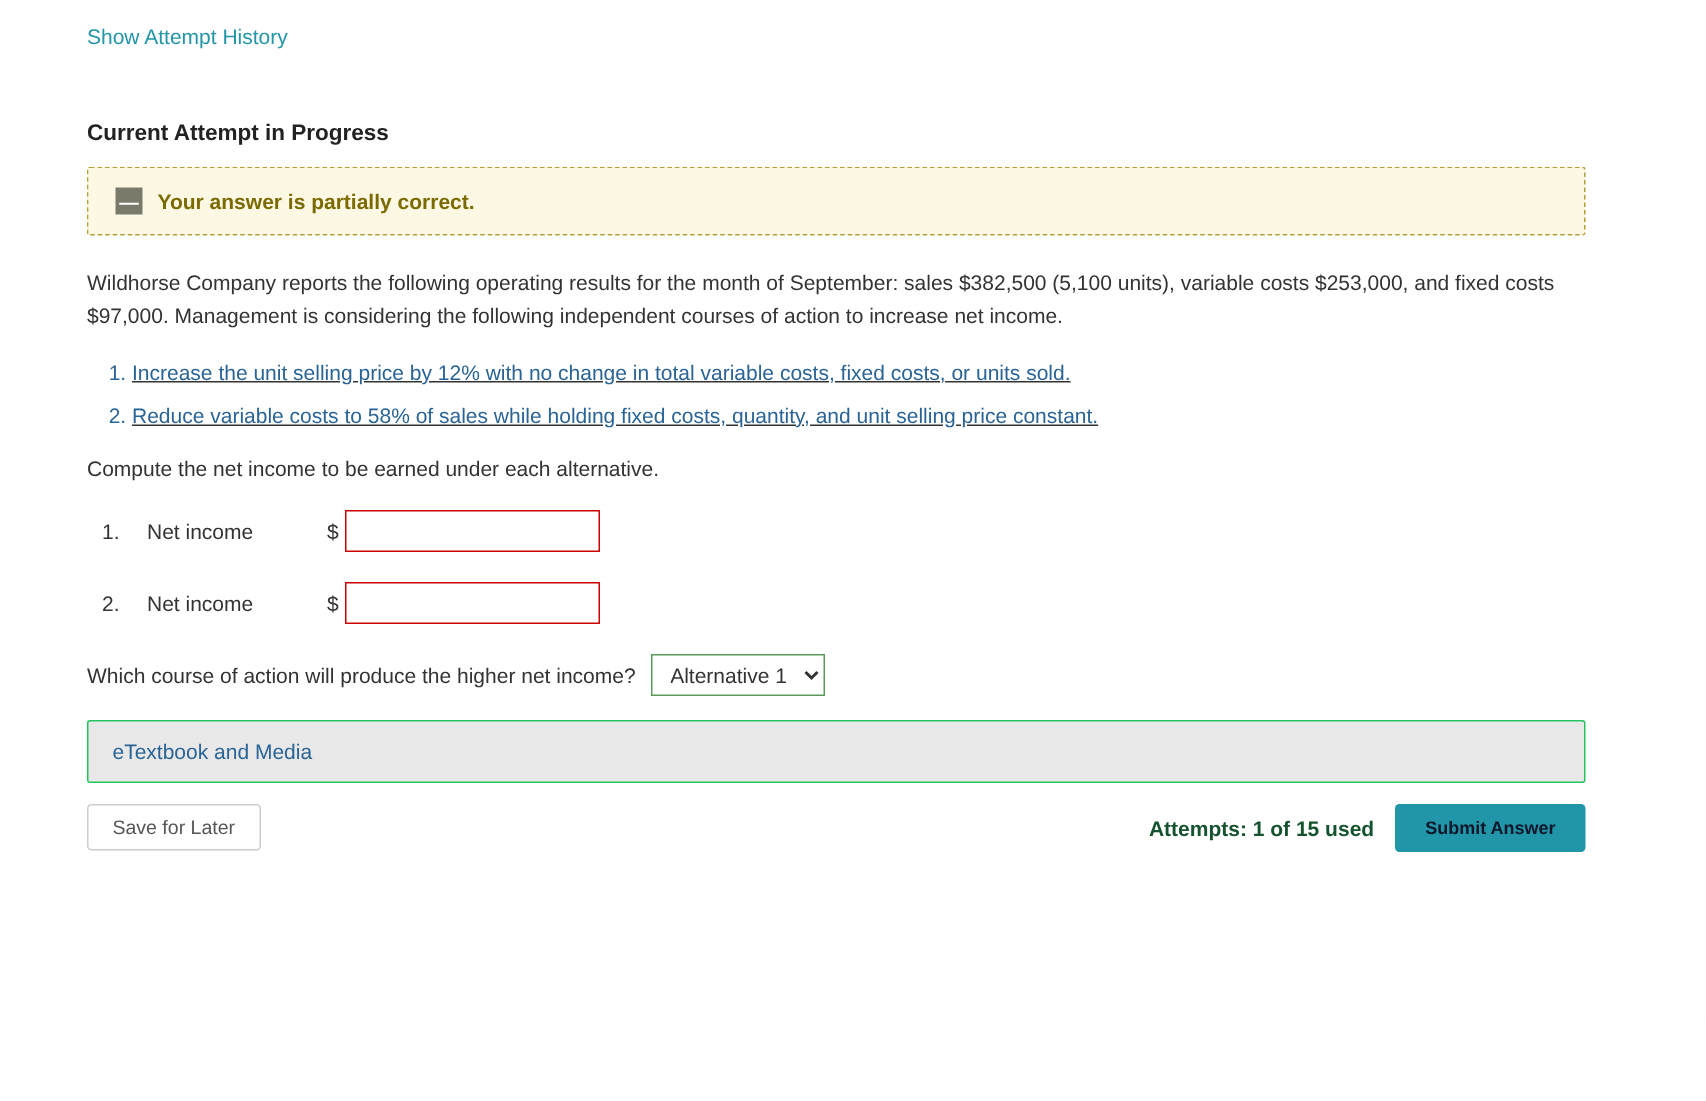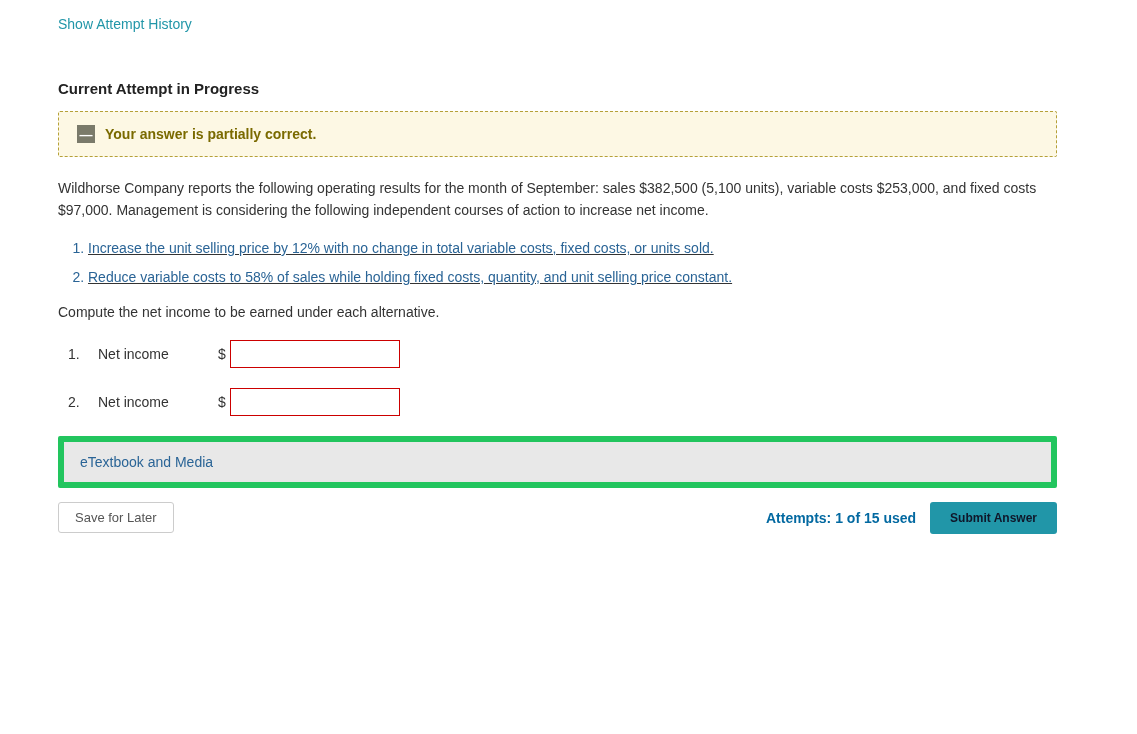--- a/index.html
+++ b/index.html
@@ -128,21 +128,21 @@
       border: 1px solid #5a9a5a;
       background: #fff;
       color: #333;
       font-size: 14px;
       padding: 4px 8px;
       cursor: pointer;
       outline: none;
     }
     .etextbook-bar {
       background: #e8e8e8;
-      border: 6px solid #22c55e;
+      border: 1px solid #22c55e;
       padding: 12px 16px;
       font-size: 14px;
       color: #2a6496;
       margin-bottom: 14px;
       border-radius: 2px;
     }
     .footer-row {
       display: flex;
       align-items: center;
       justify-content: space-between;
@@ -158,21 +158,21 @@
       cursor: pointer;
       border-radius: 3px;
     }
     .footer-right {
       display: flex;
       align-items: center;
       gap: 14px;
     }
     .attempts-text {
       font-size: 14px;
-      color: #0369a1;
+      color: #14532d;
       font-weight: bold;
     }
     .submit-btn {
       background: #2196a8;
       color: #0f172a;
       border: none;
       font-size: 12px;
       padding: 9px 20px;
       cursor: pointer;
       border-radius: 3px;
@@ -218,20 +218,27 @@
 
   
   <div class="net-income-row">
     <span class="row-number">2.</span>
     <span class="row-label">Net income</span>
     <span class="dollar-sign">$</span>
     <input class="net-income-input" type="text" value="" style="">
   </div>
 
   
+  <div class="which-course-row">
+    <span class="which-course-text">Which course of action will produce the higher net income?</span>
+    <select class="alternative-select">
+      <option>Alternative 1</option>
+      <option>Alternative 2</option>
+    </select>
+  </div>
 
   
   <div class="etextbook-bar">eTextbook and Media</div>
 
   
   <div class="footer-row">
     <button class="save-for-later-btn">Save for Later</button>
     <div class="footer-right">
       <span class="attempts-text">Attempts: 1 of 15 used</span>
       <button class="submit-btn">Submit Answer</button>

